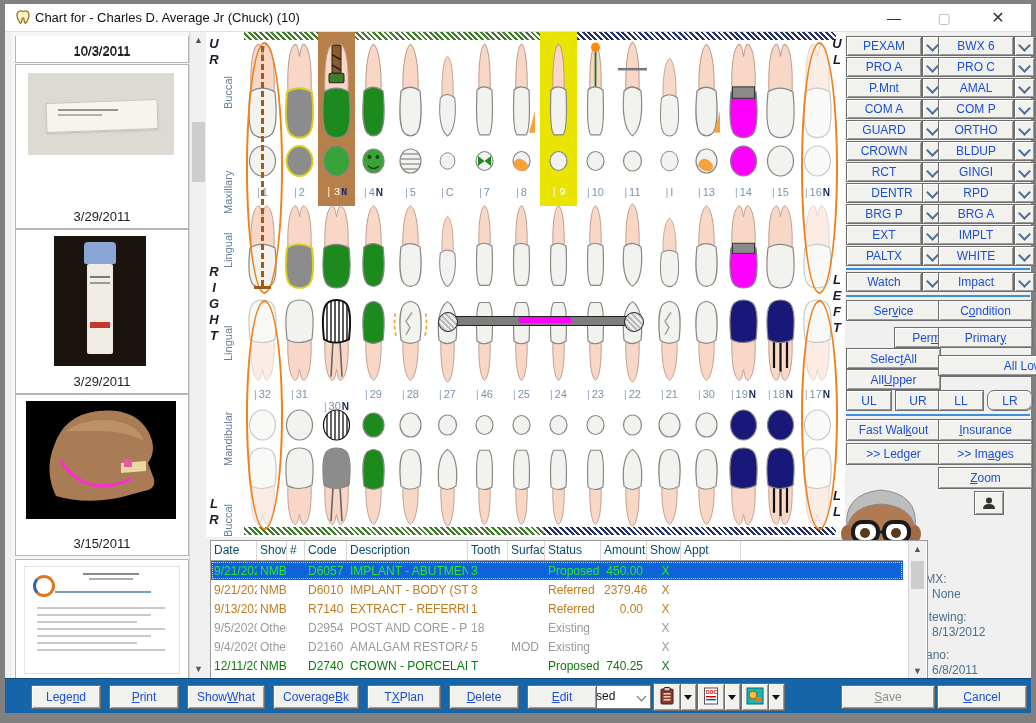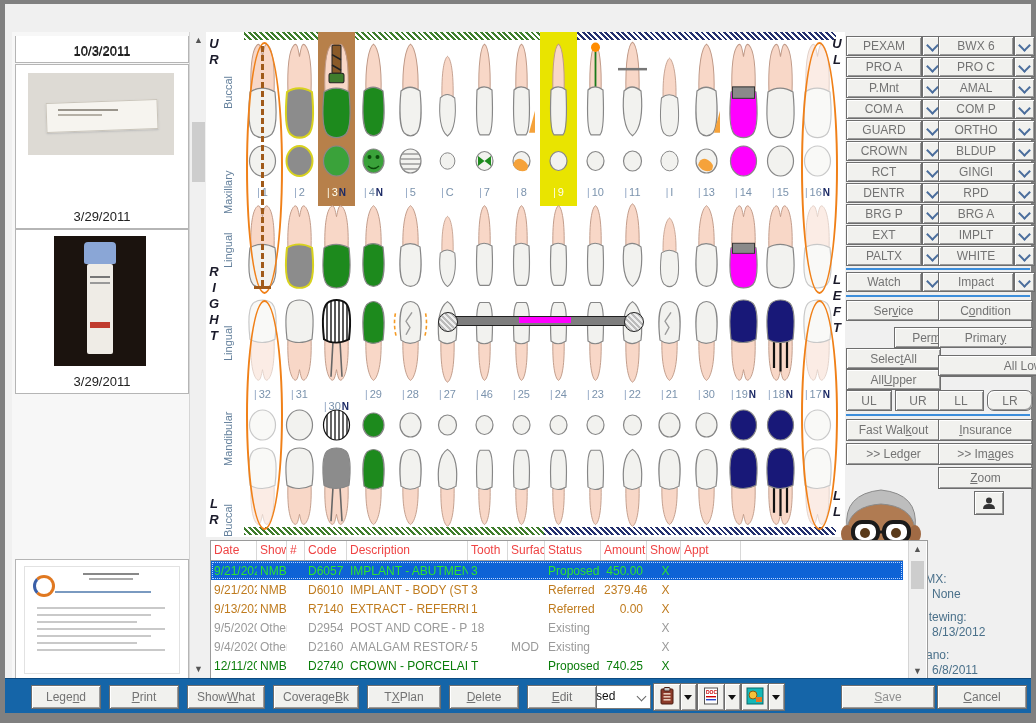--- a/index.html
+++ b/index.html
@@ -5,40 +5,40 @@
   html,body{margin:0;padding:0;}
   body{font-family:"Liberation Sans",sans-serif;background:#555;}
   #win{position:relative;width:1036px;height:723px;background:#808080;overflow:hidden;}
   #inner{position:absolute;left:5px;top:4px;width:1026px;height:708px;background:#f0f0f0;}
   
   #titlebar{position:absolute;left:0;top:0;width:100%;height:27px;background:#ffffff;border-bottom:1px solid #e0e0e0;}
   #title-text{position:absolute;left:30px;top:6px;font-size:13px;color:#111;}
   .wbtn{position:absolute;top:3px;width:34px;height:22px;text-align:center;font-size:14px;color:#333;line-height:22px;}
   
   .btn{position:absolute;background:#f1f1ee;border:1px solid #6e6e6e;box-shadow:inset 1px 1px 0 #ffffff, inset -1px -1px 0 #9a9a9a;
-       font-size:12px;color:#737373;text-align:center;display:flex;align-items:center;justify-content:center;cursor:default;white-space:nowrap;}
+       font-size:12px;color:#1d4ed8;text-align:center;display:flex;align-items:center;justify-content:center;cursor:default;white-space:nowrap;}
   .btn .u{text-decoration:underline;}
   .btn.disabled{color:#8f8f8f;}
   
   #sidebar{position:absolute;left:7px;top:28px;width:184px;height:646px;background:#f7f7f7;overflow:hidden;}
   .thumb-item{position:absolute;left:3px;width:172px;background:#ffffff;border:1px solid #b5b5b5;}
   .thumb-date{position:absolute;left:0;right:0;bottom:4px;text-align:center;font-size:13px;color:#222;}
   .vsb{position:absolute;width:17px;background:#f0f0f0;border-left:1px solid #d5d5d5;}
   .vsb .arr{position:absolute;left:0;width:17px;height:17px;color:#555;font-size:9px;text-align:center;line-height:17px;}
   .vsb .thumb{position:absolute;left:2px;width:13px;background:#cdcdcd;}
   
   #chart{position:absolute;left:201px;top:28px;width:639px;height:505px;background:#ffffff;}
   .band{position:absolute;height:8px;}
   .check-green{background:repeating-linear-gradient(45deg,#3f7d2d 0 2px,#fff 2px 4px);}
   .check-navy{background:repeating-linear-gradient(45deg,#25316e 0 2px,#fff 2px 4px);}
   .tcol{position:absolute;width:37px;}
   .tnum{position:absolute;width:37px;height:20px;font-size:11px;color:#7b93ad;text-align:center;line-height:20px;}
   .tnum .tick{color:#8aa0c0;margin-right:2px;font-size:10px;}
   .tnum .nn{color:#1c2a66;font-weight:bold;font-size:10px;margin-left:1px;}
-  .tnum.onband,.tnum.onband .tick{color:#fffeee;}
+  .tnum.onband,.tnum.onband .tick{color:#fffeee;font-family:Liberation Mono, monospace;}
   .colband{position:absolute;top:0;height:174px;width:37px;}
   .circled{position:absolute;width:33px;border:2.5px solid #f08018;border-radius:50%;}
   .dashedline{position:absolute;width:0;border-left:3px dashed #a05a1a;}
   .sideletters{position:absolute;width:12px;font-size:13px;font-weight:bold;font-style:italic;color:#1a1a2a;text-align:center;line-height:16px;}
   .archlabel{position:absolute;left:210px;width:16px;color:#64809c;font-size:11px;writing-mode:vertical-rl;transform:rotate(180deg);text-align:center;}
   #lowerbar{position:absolute;height:8px;background:#7e7e7e;border:1px solid #222;border-radius:4px;}
   .barend{position:absolute;width:18px;height:18px;border-radius:50%;background:repeating-linear-gradient(45deg,#bbb 0 2px,#eee 2px 4px);border:1.5px solid #222;}
   .barmag{position:absolute;height:6px;background:#ff00ff;top:0px;}
   
   .chevbtn{position:absolute;width:19px;background:#f1f1ee;border:1px solid #6e6e6e;box-shadow:inset 1px 1px 0 #fff, inset -1px -1px 0 #9a9a9a;}
@@ -47,38 +47,47 @@
   #xrayinfo{position:absolute;font-size:12px;color:#4a708a;line-height:15px;}
   #xrayinfo .val{margin-left:14px;}
   
   #proctable{position:absolute;left:205px;top:536px;width:716px;height:141px;background:#ffffff;border:1px solid #9a9a9a;}
   .trow{position:absolute;left:0;width:692px;height:19px;display:grid;
         grid-template-columns:46px 30px 18px 42px 121px 40px 37px 56px 46px 34px 60px 1fr;
         font-size:12px;align-items:center;}
   .trow div{padding-left:3px;overflow:hidden;white-space:nowrap;}
   .trow .amt{text-align:right;padding-right:4px;}
   .trow .shw{text-align:center;}
-  .thead{border-bottom:1px solid #a0a0a0;color:#ef4444;}
+  .thead{border-bottom:1px solid #a0a0a0;color:#0c4a6e;}
   .thead div{border-right:1px solid #d8d8d8;height:19px;line-height:19px;}
   .sel{background:#0e63d6;outline:1px dotted #bcd4ff;outline-offset:-2px;}
   
   #bottombar{position:absolute;left:0;top:674px;width:1026px;height:34px;background:#1565a8;border-top:1px solid #0d4a80;}
   #statusdd{position:absolute;left:552px;top:6px;width:86px;height:22px;background:#fff;border:1px solid #7a7a7a;font-size:12px;line-height:20px;padding-left:6px;color:#111;}
   #statusdd .dar{position:absolute;right:5px;top:7px;width:6px;height:6px;border-right:1.8px solid #666;border-bottom:1.8px solid #666;transform:rotate(45deg);}
   .iconbtn{position:absolute;top:4px;width:26px;height:26px;}
   .dropbtn{position:absolute;top:4px;width:15px;height:26px;}
   .dropbtn:after{content:"";position:absolute;left:3px;top:11px;border:4px solid transparent;border-top:5px solid #111;}
   .fmxlbl{display:block;}
 </style>
 </head>
 <body>
 
 <div id="win">
  <div id="inner">
 
+  <div id="titlebar">
+    <svg style="position:absolute;left:10px;top:5px" width="17" height="17" viewBox="0 0 17 17">
+      <path d="M3,3 Q1,6 3,10 Q5,15 6,14 Q7,13 7,10 Q8,8 9,10 Q9,13 10,14 Q11,15 13,10 Q15,6 13,3 Q11,1 8.5,2.5 Q6,1 3,3 Z" fill="#fdf3c8" stroke="#9a7d1c" stroke-width="1.4"></path>
+    </svg>
+    <span id="title-text">Chart for - Charles D. Average Jr (Chuck) (10)</span>
+    <span class="wbtn" style="right:120px;">—</span>
+    <span class="wbtn" style="right:70px;color:#b5b5b5;">▢</span>
+    <span class="wbtn" style="right:16px;font-size:16px;">✕</span>
+  </div>
 
   <div id="sidebar">
         <div class="thumb-item" style="top: 4px; height: 26px; border-top: none;">
           <div class="thumb-date">10/3/2011</div>
           <div class="thumb-date" style="bottom: 3px;">10/3/2011</div>
         </div>
         <div class="thumb-item" style="top: 32px; height: 163px;">
           <div style="position: absolute; left: 12px; top: 8px; width: 146px; height: 82px; background: rgb(221, 218, 212);">
             <div style="position: absolute; left: 18px; top: 28px; width: 110px; height: 28px; background: rgb(246, 244, 239); border: 1px solid rgb(201, 196, 186); transform: rotate(-2deg); box-shadow: rgb(187, 187, 187) 0px 1px 2px;"></div>
             <div style="position: absolute; left: 30px; top: 36px; width: 60px; height: 2px; background: rgb(154, 149, 140);"></div>
@@ -88,20 +97,30 @@
         </div>
         <div class="thumb-item" style="top: 197px; height: 163px;">
           <div style="position: absolute; left: 38px; top: 6px; width: 92px; height: 130px; background: rgb(27, 19, 14);">
             <div style="position: absolute; left: 30px; top: 6px; width: 32px; height: 22px; background: rgb(138, 166, 214); border-radius: 4px 4px 2px 2px;"></div>
             <div style="position: absolute; left: 33px; top: 28px; width: 26px; height: 90px; background: rgb(239, 236, 230); border-radius: 2px;"></div>
             <div style="position: absolute; left: 36px; top: 40px; width: 20px; height: 2px; background: rgb(119, 119, 119);"></div>
             <div style="position: absolute; left: 36px; top: 46px; width: 20px; height: 2px; background: rgb(153, 153, 153);"></div>
             <div style="position: absolute; left: 36px; top: 86px; width: 20px; height: 6px; background: rgb(192, 59, 46);"></div>
           </div>
           <div class="thumb-date">3/29/2011</div>
+        </div>
+        <div class="thumb-item" style="top: 362px; height: 160px;">
+          <div style="position: absolute; left: 10px; top: 6px; width: 150px; height: 118px; background: rgb(0, 0, 0);"><svg width="150" height="118" viewBox="0 0 150 118">
+              <path d="M30,95 Q18,70 28,45 Q38,14 72,10 Q108,6 122,30 Q132,48 122,62 L128,78 Q130,88 118,90 L96,96 Q60,104 30,95 Z" fill="#a97c55"></path>
+              <path d="M40,30 Q60,16 90,20 Q112,24 118,40 Q100,30 74,30 Q54,30 40,30 Z" fill="#c49a6e" opacity="0.7"></path>
+              <path d="M95,62 L120,60 L120,70 L95,72 Z" fill="#e8d9a0"></path>
+              <rect x="98" y="58" width="8" height="8" fill="#e85aa0"></rect>
+              <path d="M35,60 Q60,98 105,78" fill="none" stroke="#ff2ad4" stroke-width="3"></path>
+            </svg></div>
+          <div class="thumb-date">3/15/2011</div>
         </div>
         <div class="thumb-item" style="top: 527px; height: 118px;">
           <div style="position: absolute; left: 8px; top: 6px; width: 154px; height: 106px; background: rgb(255, 255, 255); border: 1px solid rgb(226, 226, 226);">
             <div style="position: absolute; left: 8px; top: 8px; width: 16px; height: 16px; border-width: 3px; border-style: solid; border-color: rgb(224, 120, 32) rgb(224, 120, 32) rgb(224, 120, 32) rgb(58, 95, 168); border-image: initial; border-radius: 50%;"></div>
             <div style="position: absolute; left: 58px; top: 6px; width: 56px; height: 2px; background: rgb(136, 136, 136);"></div>
             <div style="position: absolute; left: 64px; top: 11px; width: 44px; height: 2px; background: rgb(170, 170, 170);"></div>
             <div style="position: absolute; left: 30px; top: 24px; width: 96px; height: 2px; background: rgb(122, 154, 192);"></div>
             <div style="position: absolute; left: 12px; top: 40px; width: 128px; height: 2px; background: rgb(201, 201, 201);"></div>
             <div style="position: absolute; left: 12px; top: 47px; width: 114px; height: 2px; background: rgb(201, 201, 201);"></div>
             <div style="position: absolute; left: 12px; top: 54px; width: 100px; height: 2px; background: rgb(201, 201, 201);"></div>
@@ -912,21 +931,21 @@
           <span class="chev"></span>
         </div>
         <div class="btn" style="left: 841px; top: 137px; width: 74px; height: 18px;">CROWN</div>
         <div class="chevbtn" style="left: 917px; top: 137px; height: 18px;">
           <span class="chev"></span>
         </div>
         <div class="btn" style="left: 841px; top: 158px; width: 74px; height: 18px;">RCT</div>
         <div class="chevbtn" style="left: 917px; top: 158px; height: 18px;">
           <span class="chev"></span>
         </div>
-        <div class="btn" style="left: 841px; top: 179px; width: 74px; height: 18px;">DENTR</div>
+        <div class="btn" style="left: 841px; top: 179px; width: 74px; height: 18px; padding-left: 8px;">DENTR</div>
         <div class="chevbtn" style="left: 917px; top: 179px; height: 18px;">
           <span class="chev"></span>
         </div>
         <div class="btn" style="left: 841px; top: 200px; width: 74px; height: 18px;">BRG P</div>
         <div class="chevbtn" style="left: 917px; top: 200px; height: 18px;">
           <span class="chev"></span>
         </div>
         <div class="btn" style="left: 841px; top: 221px; width: 74px; height: 18px;">EXT</div>
         <div class="chevbtn" style="left: 917px; top: 221px; height: 18px;">
           <span class="chev"></span>

